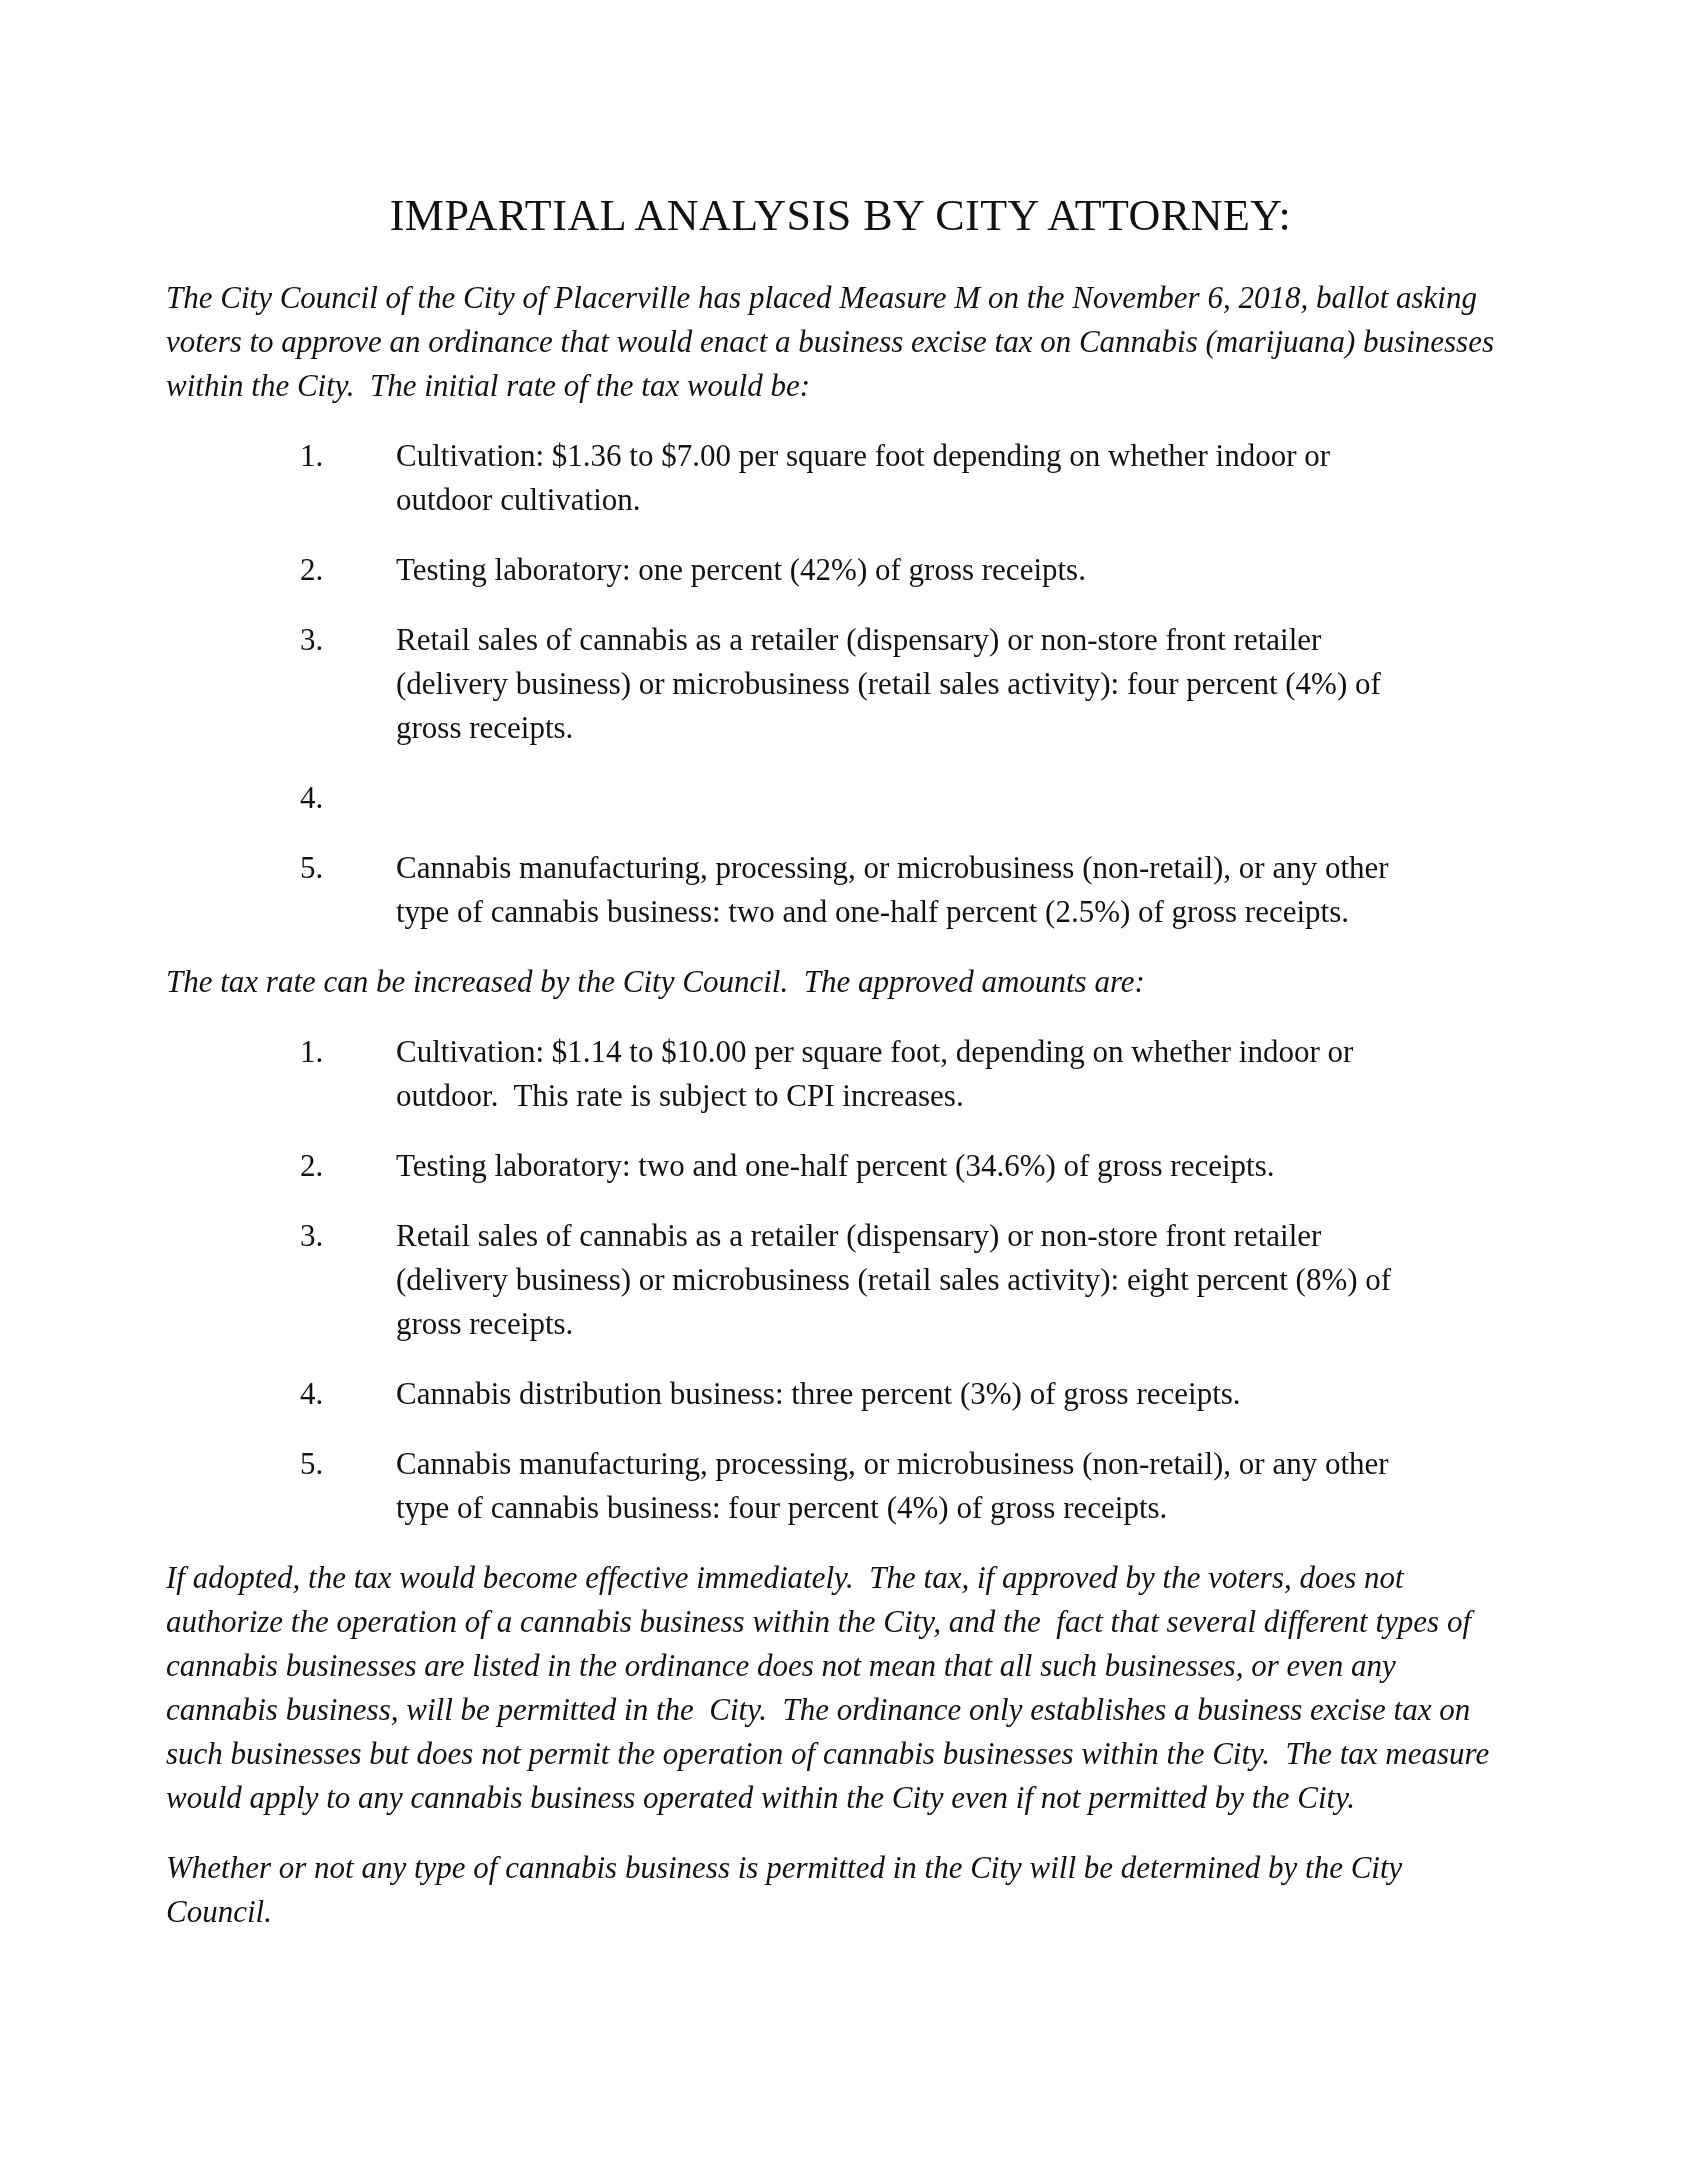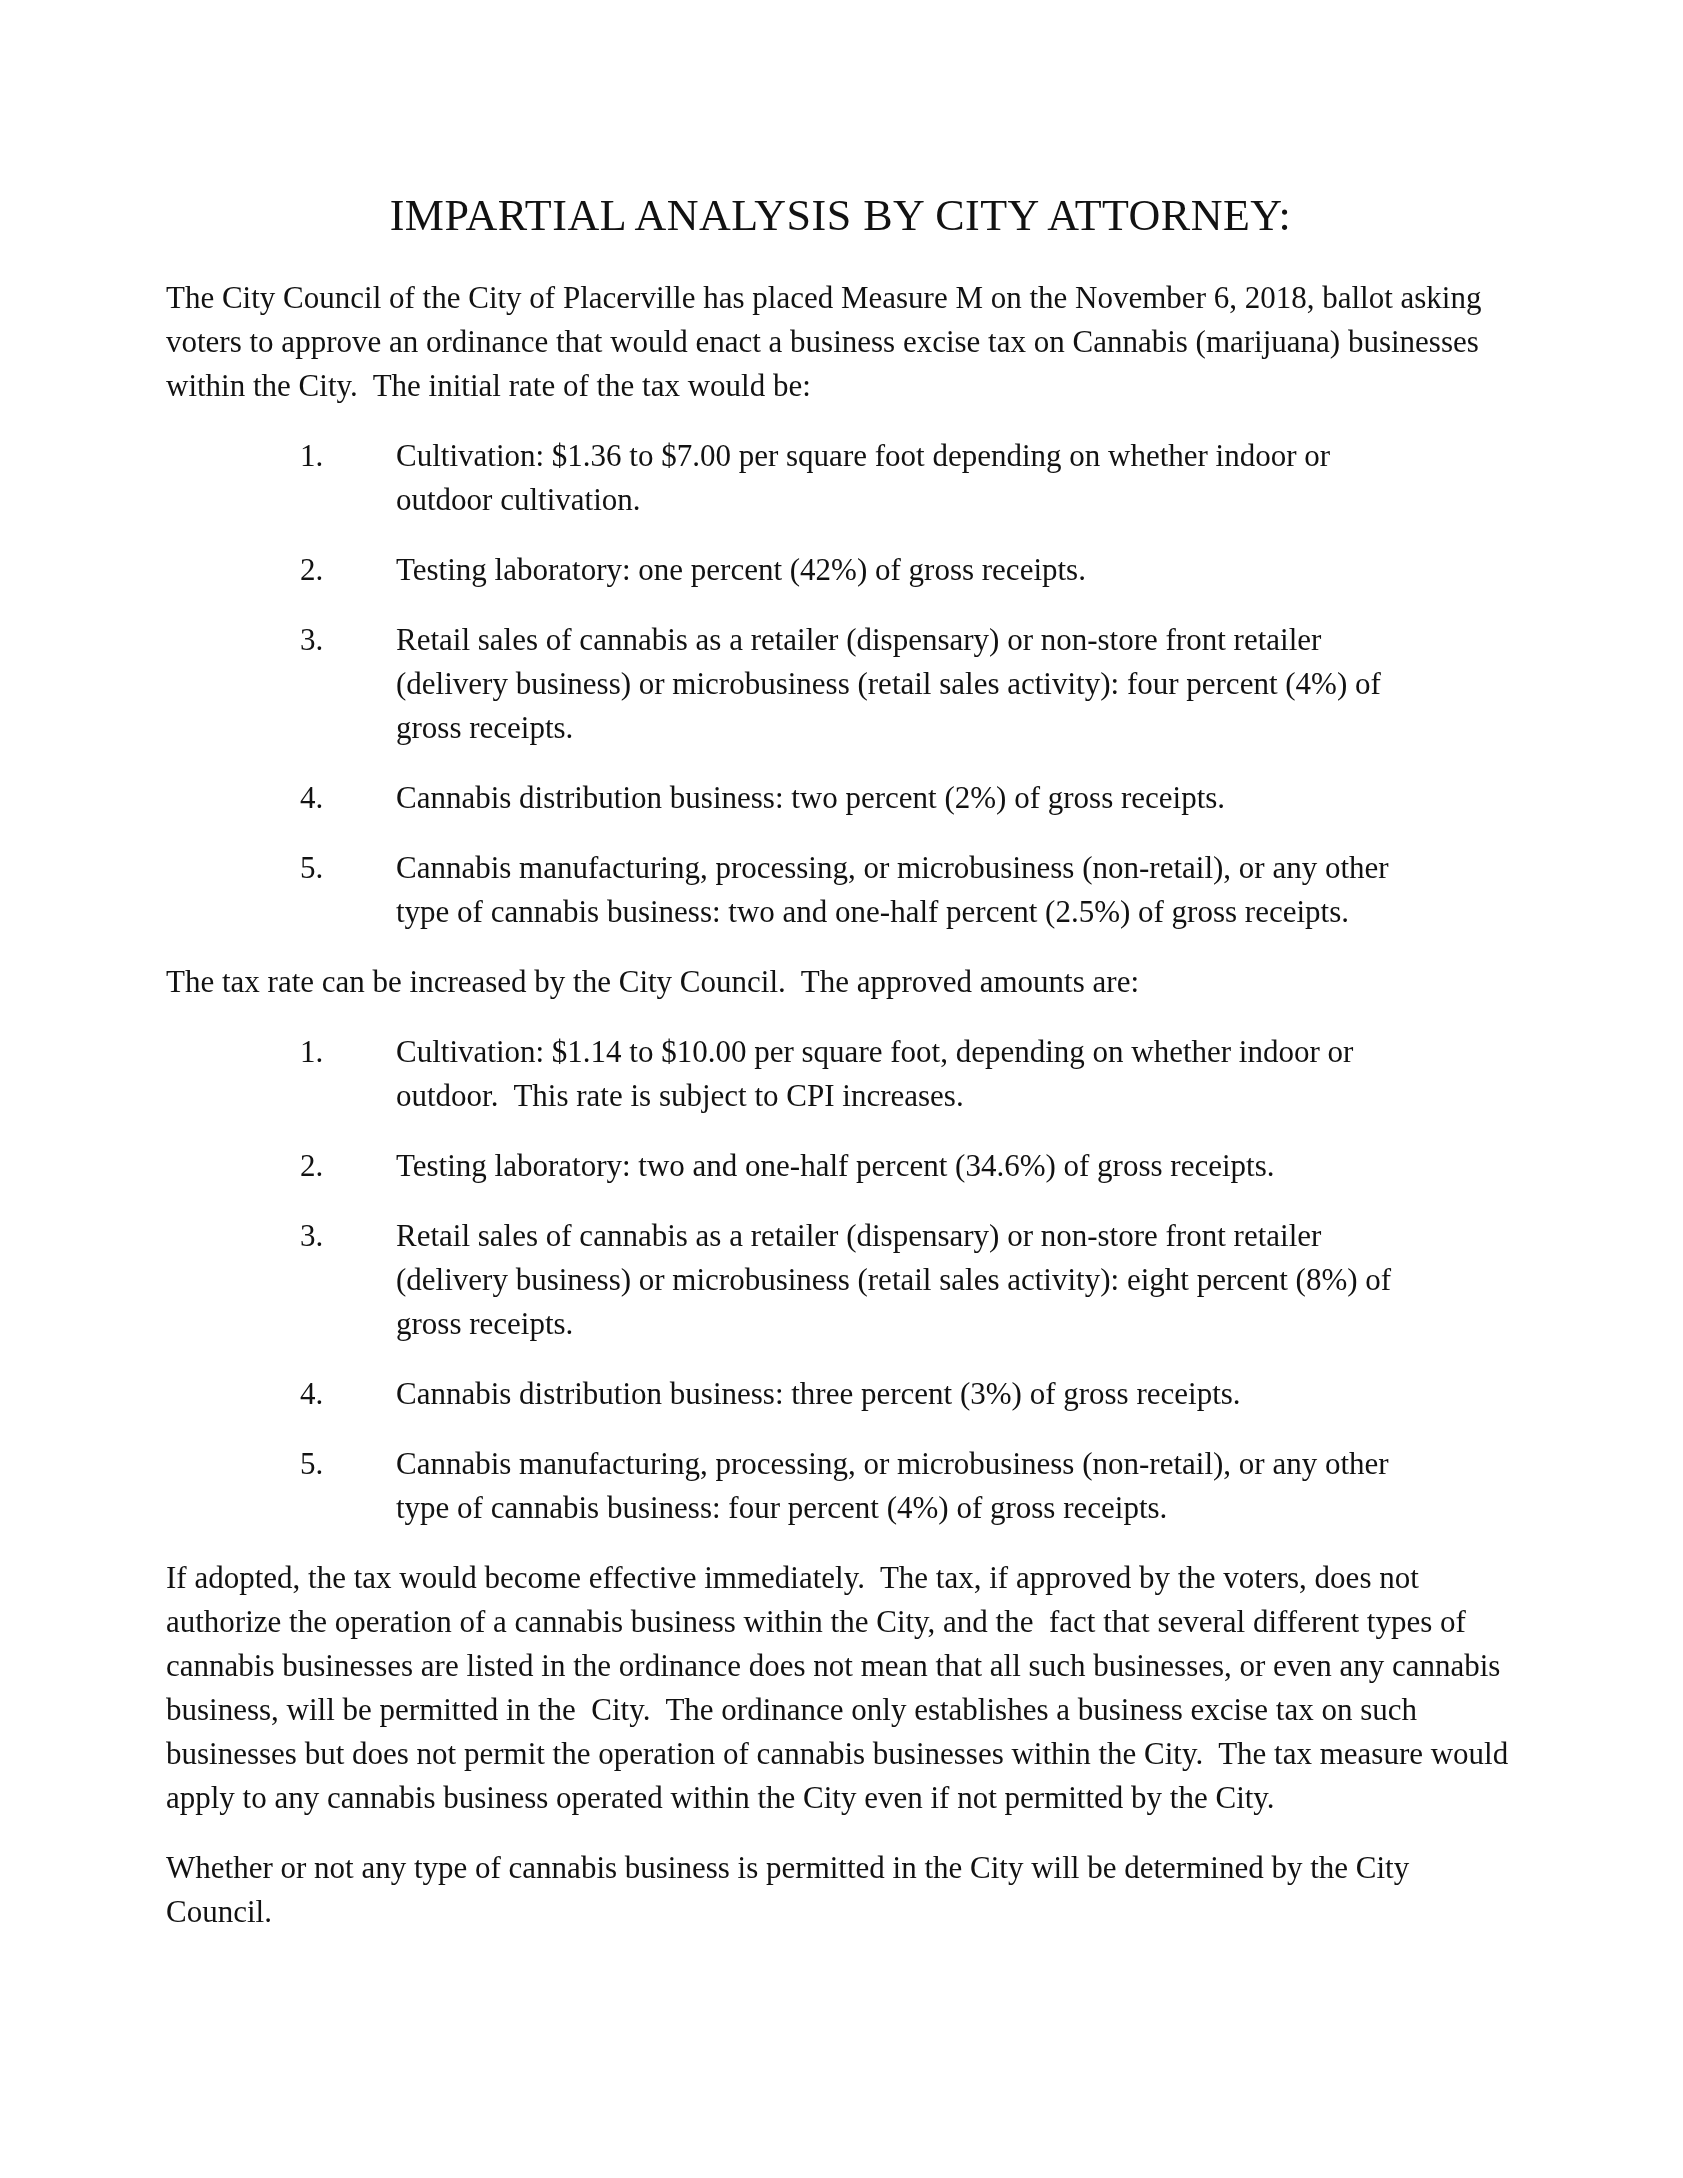--- a/index.html
+++ b/index.html
@@ -25,20 +25,21 @@
     font-weight: normal;
     text-align: center;
     margin: 0 0 38px 0;
     line-height: 44px;
     letter-spacing: 0.5px;
     white-space: pre-wrap;
   }
   .para {
     margin: 0 0 26px 0;
     white-space: pre-wrap;
+    font-style: italic;
   }
   .num-list {
     margin: 0 0 0 134px;
   }
   .list-item {
     display: flex;
     margin: 0 0 26px 0;
   }
   .item-num {
     flex: 0 0 96px;
@@ -66,21 +67,20 @@
     <div class="list-item">
       <span class="item-num">2.</span>
       <span class="item-text">Testing laboratory: one percent (42%) of gross receipts.</span>
     </div>
     <div class="list-item">
       <span class="item-num">3.</span>
       <span class="item-text">Retail sales of cannabis as a retailer (dispensary) or non-store front retailer (delivery business) or microbusiness (retail sales activity): four percent (4%) of gross receipts.</span>
     </div>
     <div class="list-item">
       <span class="item-num">4.</span>
-      <span class="item-text">Cannabis distribution business: two percent (2%) of gross receipts.</span>
     </div>
     <div class="list-item">
       <span class="item-num">5.</span>
       <span class="item-text">Cannabis manufacturing, processing, or microbusiness (non-retail), or any other type of cannabis business: two and one-half percent (2.5%) of gross receipts.</span>
     </div>
   </div>
 
   <p class="para">The tax rate can be increased by the City Council.  The approved amounts are:</p>
 
   <div class="num-list">

